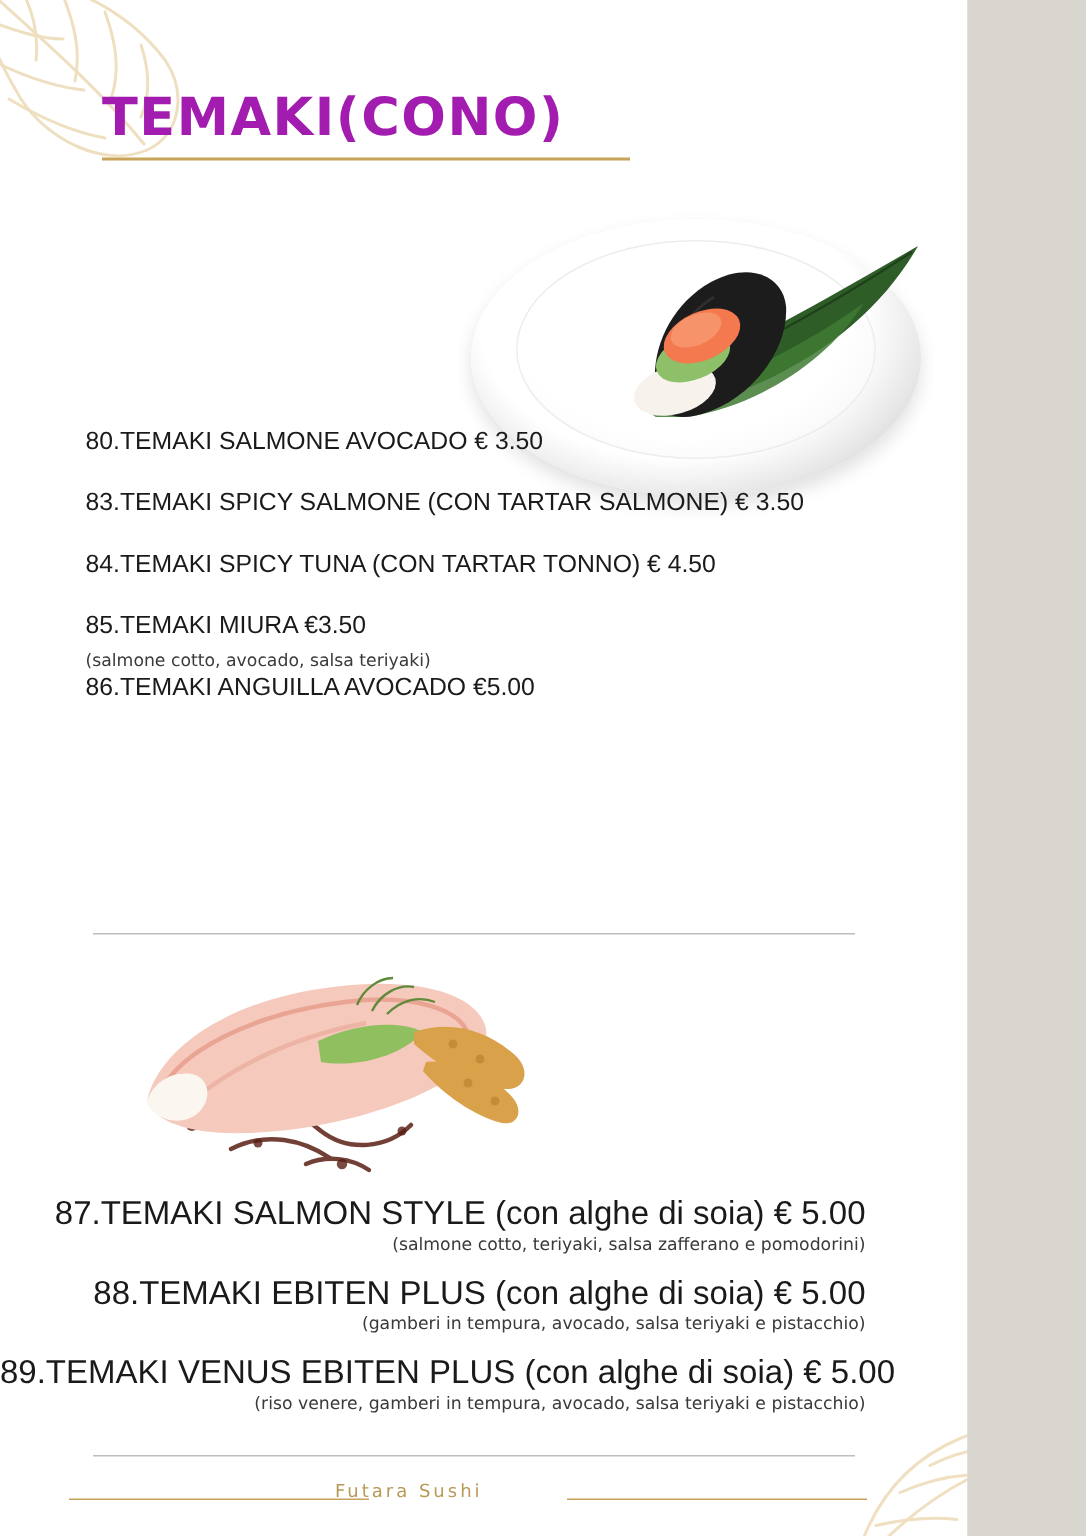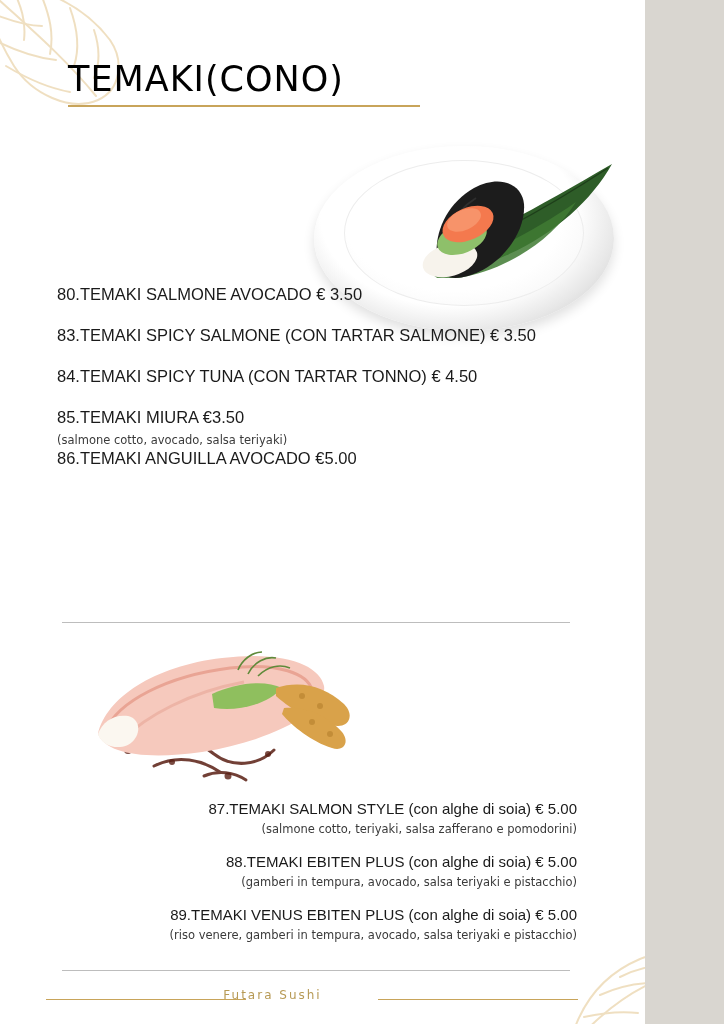--- a/index.html
+++ b/index.html
@@ -48,22 +48,22 @@
   
   .title-wrap {
     position: absolute;
     left: 68px; top: 58px;
     width: 500px;
   }
   .title {
     font-family: "DejaVu Sans", sans-serif;
     font-size: 35px;
     letter-spacing: 1px;
-    color: #000000;
-    font-weight: 400;
+    color: #a21caf;
+    font-weight: 700;
     line-height: 42px;
     white-space: nowrap;
   }
   .title-rule {
     position: absolute;
     left: 68px; top: 105px;
     width: 352px;
     height: 2px;
     background: #c8a45a;
   }
@@ -142,21 +142,21 @@
   }
 
   .items-bottom {
     position: absolute;
     left: 0; top: 798px;
     width: 645px;
     text-align: right;
     padding-right: 68px;
   }
   .items-bottom .item {
-    font-size: 15px;
+    font-size: 22px;
     line-height: 21px;
     margin-bottom: 3px;
   }
   .items-bottom .sub {
     font-size: 11.5px;
     margin-bottom: 14px;
   }
 
   
   .footer {

